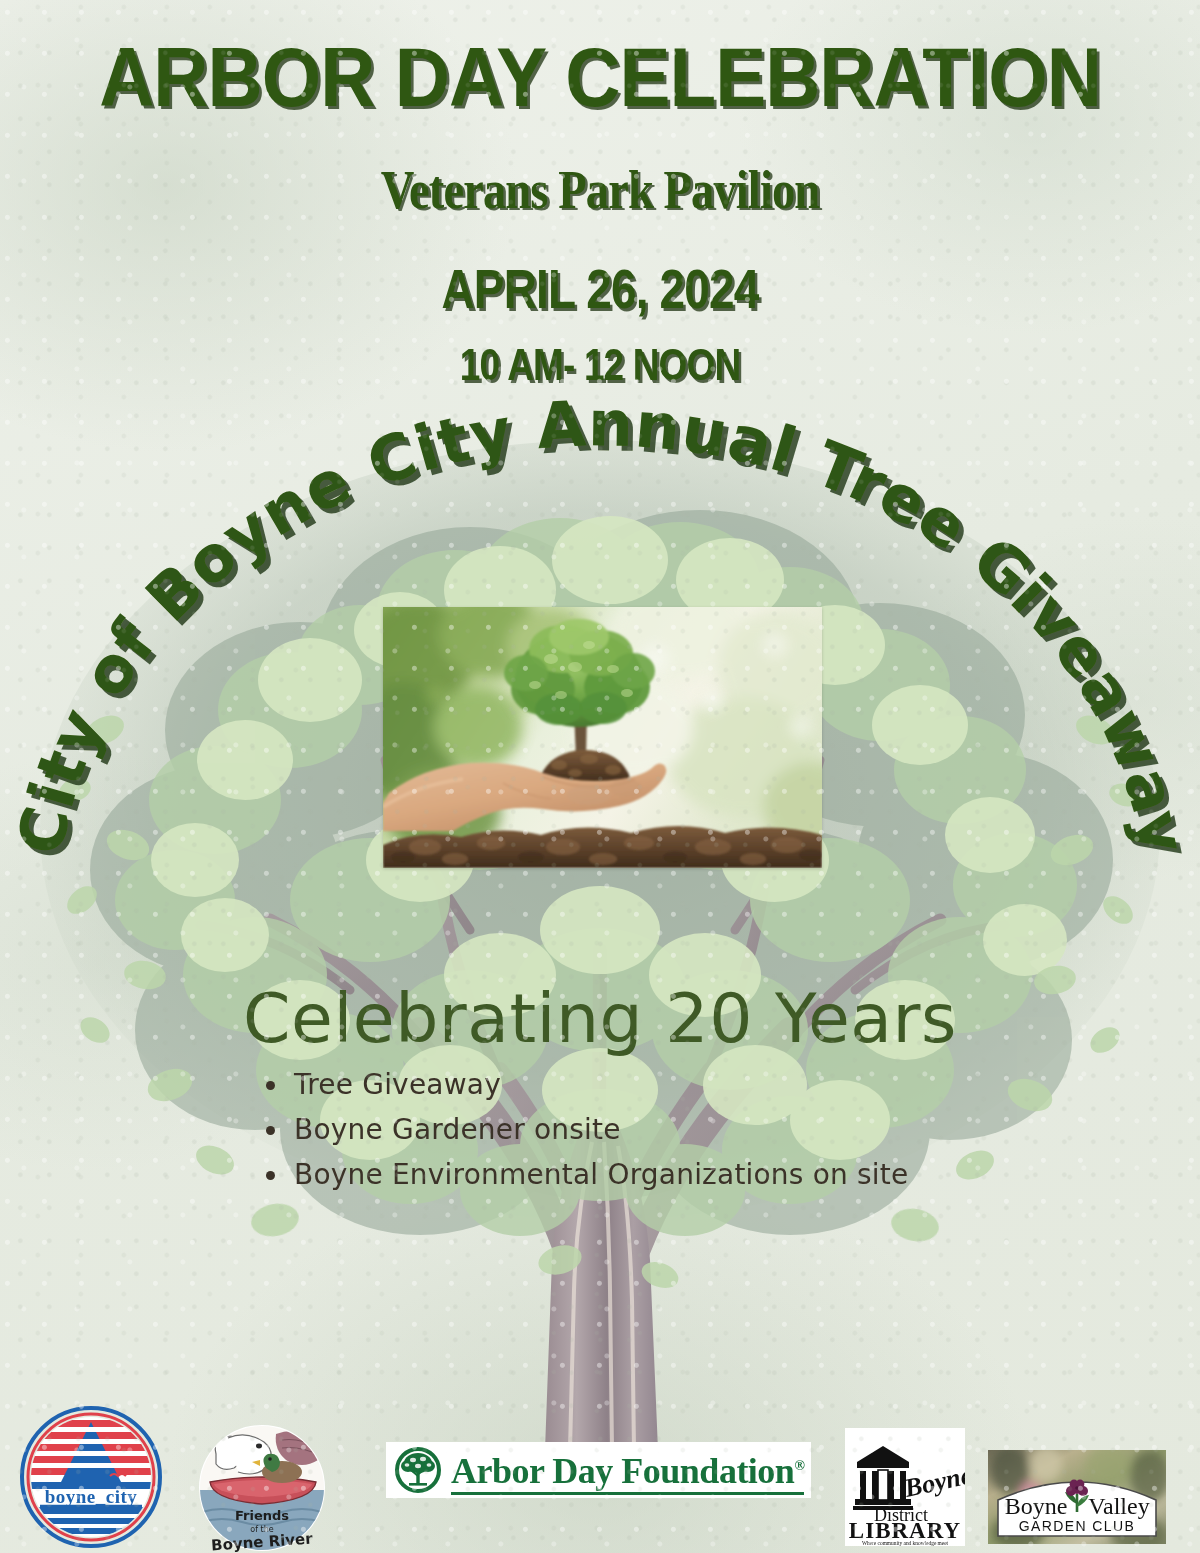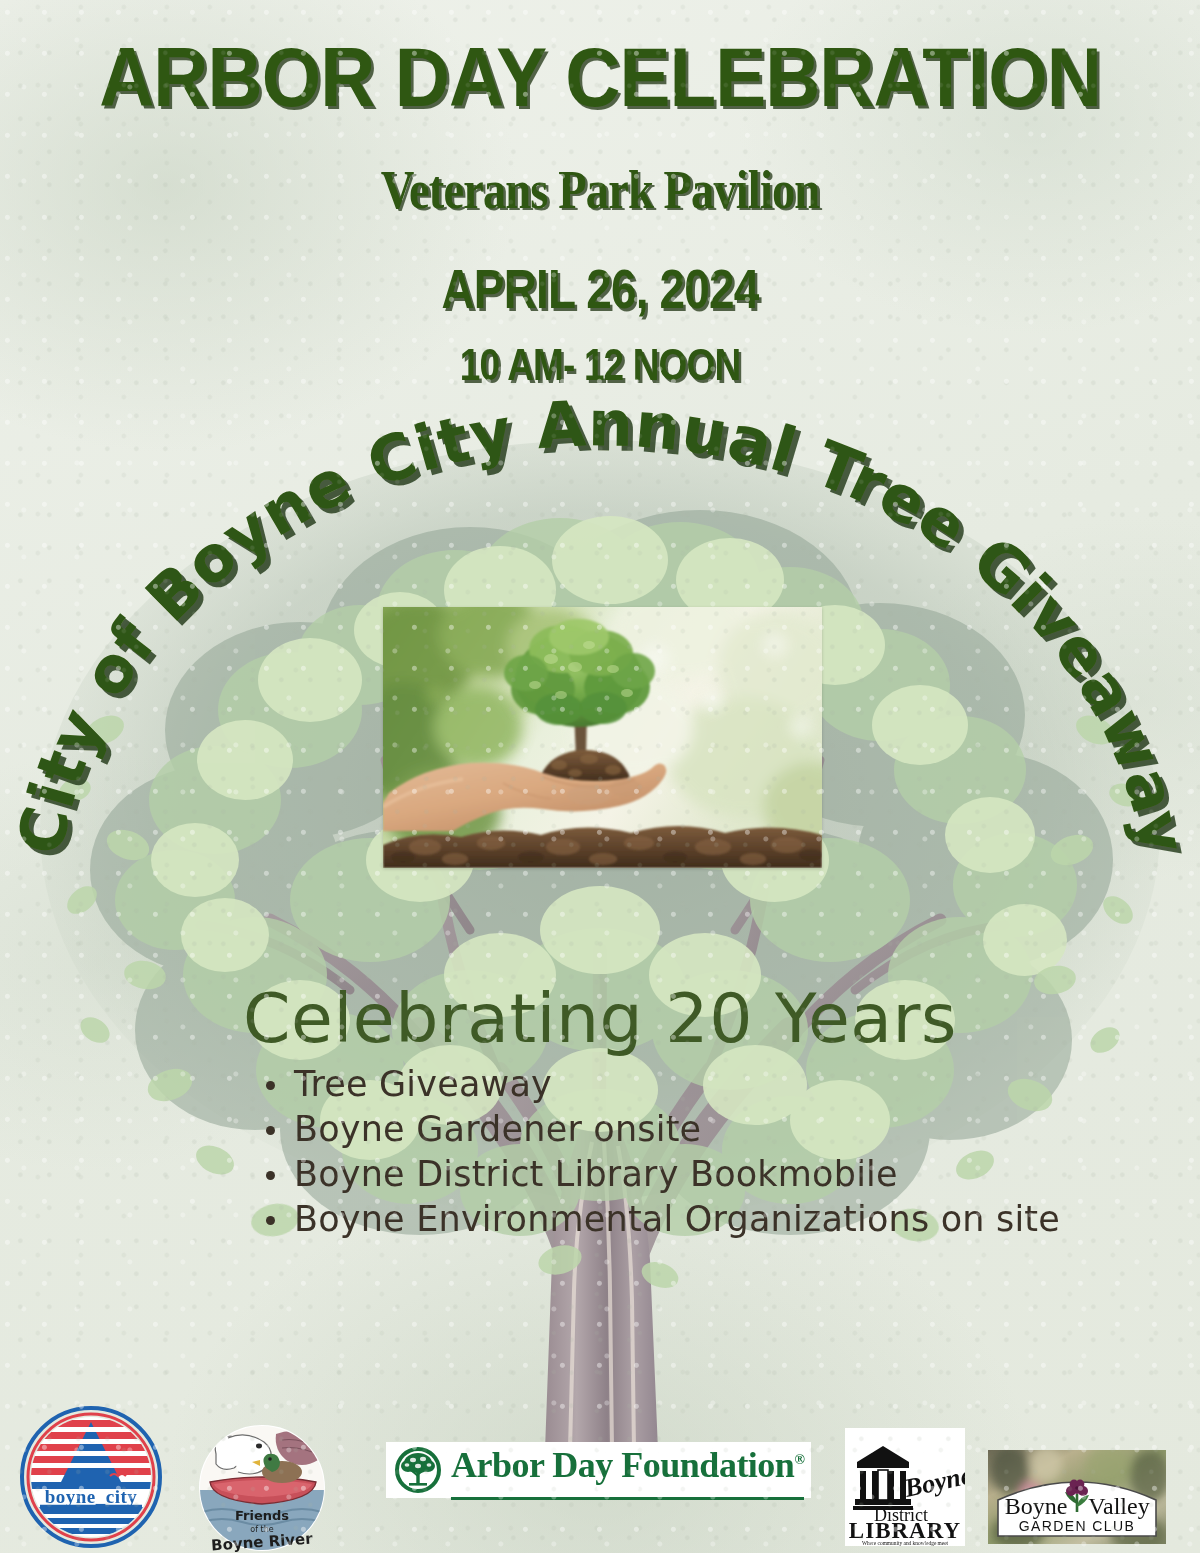--- a/index.html
+++ b/index.html
@@ -75,21 +75,21 @@
     font-size:68px;line-height:68px;color:#3f5a26;
     font-family:"DejaVu Sans",sans-serif;font-weight:400;
     letter-spacing:.5px;
   }
   #bullets{
     position:absolute;left:262px;top:1062px;width:760px;
     list-style:none;margin:0;padding:0;
   }
   #bullets li{
     position:relative;padding-left:32px;
-    font-size:35px;line-height:45px;color:#3b3228;
+    font-size:28px;line-height:45px;color:#3b3228;
     font-family:"DejaVu Sans",sans-serif;font-weight:400;
     letter-spacing:.2px;white-space:nowrap;
   }
   #bullets li::before{
     content:"";position:absolute;left:4px;top:19px;
     width:9px;height:9px;border-radius:50%;background:#3b3228;
   }
 
   
   #logos{position:absolute;left:0;top:1398px;width:1128px;height:155px;}
@@ -100,21 +100,21 @@
   
   #logo-friends{left:198px;top:26px;width:128px;height:128px;text-decoration:underline;}
   
   #logo-adf{
     left:386px;top:44px;width:425px;height:56px;background:#fff;
     display:flex;align-items:center;gap:9px;padding-left:8px;box-sizing:border-box;
   }
   #adf-text{
     font-family:"Liberation Serif",serif;font-weight:bold;font-size:36px;
     color:#17703b;letter-spacing:-.5px;white-space:nowrap;position:relative;
-    border-bottom:3px solid #17703b;padding-bottom:12px;line-height:40px;
+    border-bottom:3px solid #17703b;padding-bottom:1px;line-height:40px;
   }
   #adf-reg{font-size:14px;vertical-align:super;font-weight:bold;}
   
   #logo-library{left:845px;top:30px;width:120px;height:118px;background:#fff;}
   
   #logo-garden{left:988px;top:52px;width:178px;height:94px;overflow:hidden;}
 </style>
 </head>
 <body>
 
@@ -421,21 +421,20 @@
         <textPath href="#arcPath" startOffset="50%" text-anchor="middle">City of Boyne City Annual Tree Giveaway</textPath>
       </text>
     </svg>
   </div>
 
   <div id="celebrating">Celebrating 20 Years</div>
 
   <ul id="bullets">
     <li>Tree Giveaway</li>
     <li>Boyne Gardener onsite</li>
-    <li>Boyne District Library Bookmobile</li>
     <li>Boyne Environmental Organizations on site</li>
   </ul>
 
   <div id="logos">
 
     <div class="logo" id="logo-boyne-city">
       <svg viewBox="0 0 146 146" width="146" height="146">
         <defs>
           <clipPath id="bcCircle">
               <circle cx="73" cy="73" r="60"></circle>

